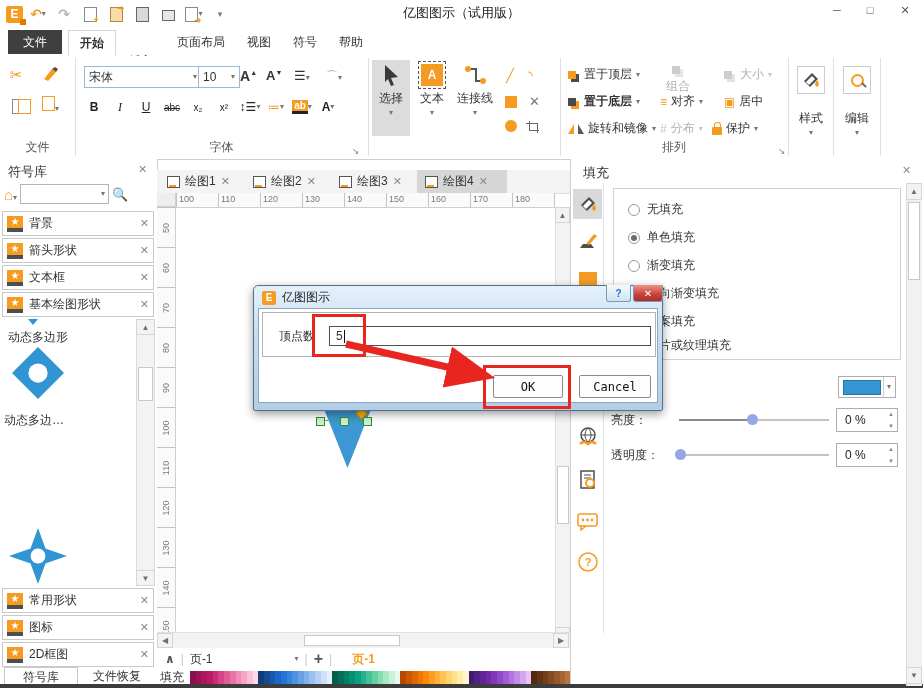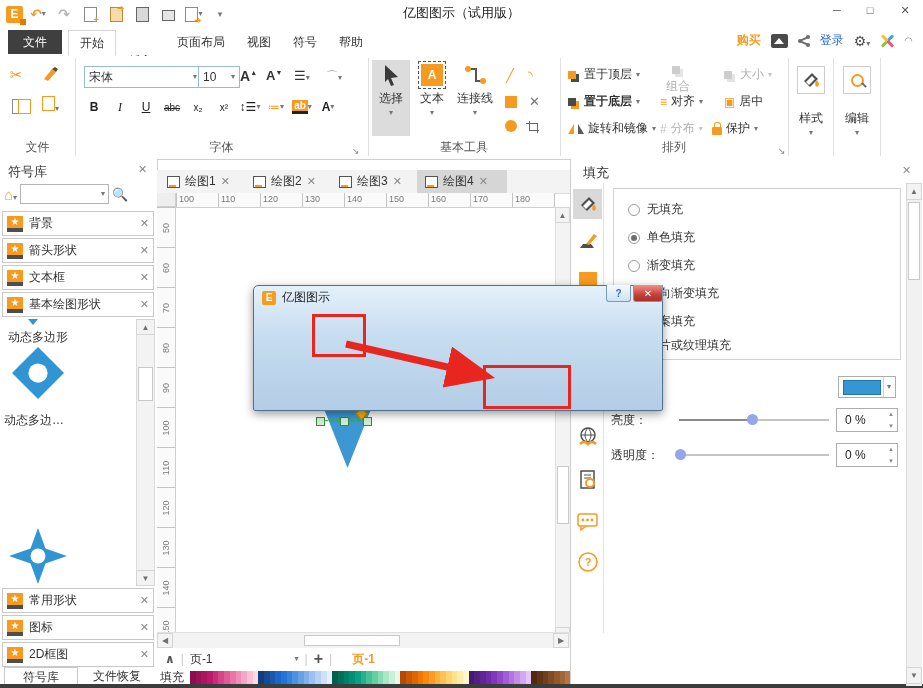--- a/index.html
+++ b/index.html
@@ -22,21 +22,21 @@
   .mini-doc{width:11px;height:13px;border:1px solid #8a8a8a;background:#fff;position:relative;display:inline-block;}
   .mini-doc .mark{position:absolute;font-size:9px;line-height:9px;color:#f59b22;font-weight:bold;}
   .win-btn{width:18px;height:14px;display:flex;align-items:center;justify-content:center;color:#555;font-size:11px;}
   #win-title{left:0;top:4px;width:923px;text-align:center;font-size:13px;color:#222;}
 
   
   #menubar{left:0;top:28px;width:923px;height:28px;background:#fff;}
   .file-tab{left:8px;top:2px;width:54px;height:24px;background:#3f3f3f;color:#fff;
             display:flex;align-items:center;justify-content:center;}
   .mtab{height:24px;top:2px;display:flex;align-items:center;justify-content:center;color:#333;}
-  .mtab.active{background:#fff;border:1px solid #d5d5d5;border-bottom:1px solid #fff;}
+  .mtab.active{background:#fff;border:1px solid #d5d5d5;border-bottom:1px solid #fff;font-weight:bold;}
   .buy{color:#f59b22;font-weight:bold;}
   .login{color:#2b6bd0;}
   .gear{color:#4a4a4a;font-size:14px;}
   .px-ic{width:17px;height:14px;background:#4a4a4a;border-radius:2px;position:relative;}
   .px-ic::after{content:"";position:absolute;left:3px;top:4px;width:0;height:0;
      border-left:5px solid transparent;border-right:5px solid transparent;border-bottom:6px solid #fff;}
   .share-ic{width:12px;height:12px;position:relative;}
   .share-ic i{position:absolute;width:4px;height:4px;border-radius:50%;background:#6d6d6d;}
   .share-ic i:nth-child(1){left:0;top:4px;}.share-ic i:nth-child(2){right:0;top:0;}
   .share-ic i:nth-child(3){right:0;bottom:0;}
@@ -202,36 +202,20 @@
   </div>
 
   <div id="menubar" class="abs">
     <div class="abs file-tab">文件</div>
     <div class="abs mtab active" style="left:68px;width:46px;">开始</div>
     <div class="abs mtab" style="left:118px;width:46px;margin-top:19px;">插入</div>
     <div class="abs mtab" style="left:168px;width:66px;">页面布局</div>
     <div class="abs mtab" style="left:238px;width:42px;">视图</div>
     <div class="abs mtab" style="left:284px;width:42px;">符号</div>
     <div class="abs mtab" style="left:330px;width:42px;">帮助</div>
-    <div class="flex" style="position:absolute;right:10px;top:4px;gap:10px;">
-      <span class="buy">购买</span>
-      <span class="px-ic"></span>
-      <span class="share-ic">
-          <i></i>
-          <i></i>
-          <i></i>
-        </span>
-      <span class="login">登录</span>
-      <span class="gear">⚙<span class="caret">▾</span></span>
-      <span class="xlogo">
-          <i></i>
-          <i></i>
-        </span>
-      <span class="caret" style="font-size:10px;">◠</span>
-    </div>
   </div>
 
   <div id="ribbon" class="abs">
     <span class="vsep" style="left:75px;"></span>
       <span class="vsep" style="left:368px;"></span>
     <span class="vsep" style="left:560px;"></span>
       <span class="vsep" style="left:788px;"></span>
     <span class="vsep" style="left:833px;"></span>
       <span class="vsep" style="left:880px;"></span>
 
@@ -305,21 +289,20 @@
       <span style="color:#f59b22;font-size:13px;">◝</span>
     </div>
     <div class="rrow" style="left:505px;top:38px;gap:12px;">
       <span style="width:12px;height:12px;background:#f59b22;display:inline-block;"></span>
       <span style="color:#777;font-size:13px;">✕</span>
     </div>
     <div class="rrow" style="left:505px;top:64px;gap:12px;">
       <span style="width:12px;height:12px;background:#f59b22;border-radius:50%;display:inline-block;"></span>
       <span class="crop"></span>
     </div>
-    <div class="grp-label" style="left:368px;width:192px;">基本工具</div>
 
     <div class="rrow" style="left:568px;top:10px;">
       <span class="sq2"></span>
       <span style="margin-left:4px;">置于顶层</span>
         <span class="caret">▾</span>
     </div>
     <div class="rrow" style="left:568px;top:37px;">
       <span class="sq2b"></span>
       <span style="margin-left:4px;font-weight:bold;">置于底层</span>
         <span class="caret">▾</span>
@@ -758,20 +741,31 @@
     <div class="sc-btn" style="left:335px;top:508px;width:16px;height:17px;">▼</div>
   </div>
 
   <div id="dialog" class="abs">
     <div class="dlg-title">
       <span class="dlg-logo">E</span>
       <span>亿图图示</span>
     </div>
     <div class="cap-btn cap-help">?</div>
     <div class="cap-btn cap-close">✕</div>
+    <div class="dlg-body">
+      <div class="dlg-group">
+        <span class="abs" style="left:16px;top:15px;">顶点数</span>
+        <div class="dlg-input">
+          <span>5</span>
+          <span class="dlg-caret"></span>
+        </div>
+      </div>
+      <div class="dlg-btn" style="left:234px;top:66px;">OK</div>
+      <div class="dlg-btn" style="left:320px;top:66px;width:72px;">Cancel</div>
+    </div>
   </div>
 
   <div class="red-box" style="left:312px;top:314px;width:48px;height:37px;"></div>
   <div class="red-box" style="left:483px;top:365px;width:82px;height:38px;"></div>
   <svg id="arrow-overlay">
     <defs>
       <marker id="ah" markerWidth="7" markerHeight="7" refX="4.5" refY="3" orient="auto">
         <path d="M0 0 L7 3 L0 6 Z" fill="#e8251f"></path>
       </marker>
     </defs>

